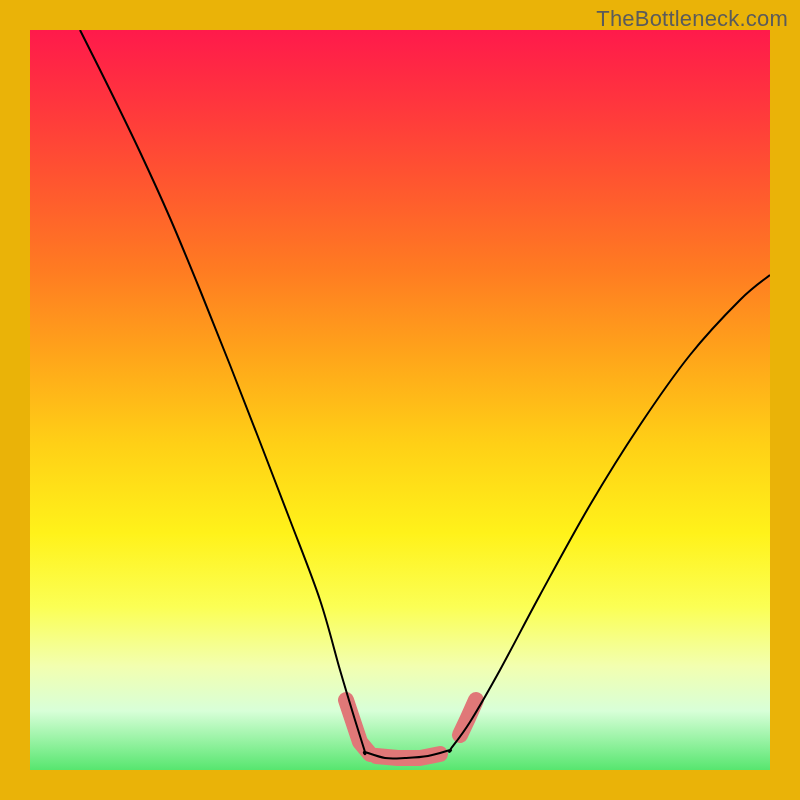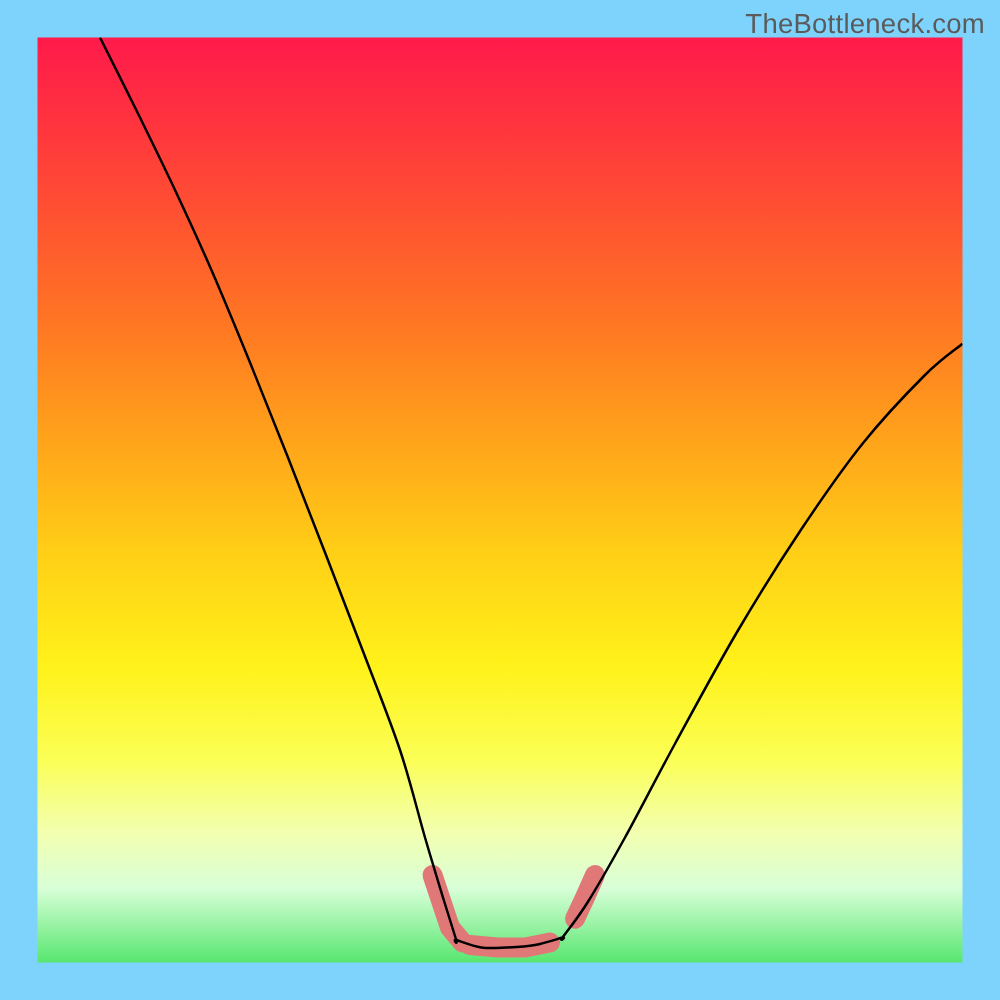--- a/index.html
+++ b/index.html
@@ -1,16 +1,16 @@
 <!DOCTYPE html>
 <html><head>
 <meta charset="utf-8">
 <style>
   html,body{margin:0;padding:0;width:800px;height:800px;background:#000;overflow:hidden;font-family:Arial,Helvetica,sans-serif}
-  .frame{position:absolute;inset:0;background:#7dd3fc}
+  .frame{position:absolute;inset:0;background:#eab308}
   .plot{position:absolute;left:30px;top:30px;width:740px;height:740px;background:linear-gradient(to bottom,
     #ff1a4b 0%,
     #ff3040 8%,
     #ff5430 20%,
     #ff7a22 32%,
     #ffa51a 44%,
     #ffd016 56%,
     #fff21a 68%,
     #fbff55 78%,
     #f2ffb0 86%,

